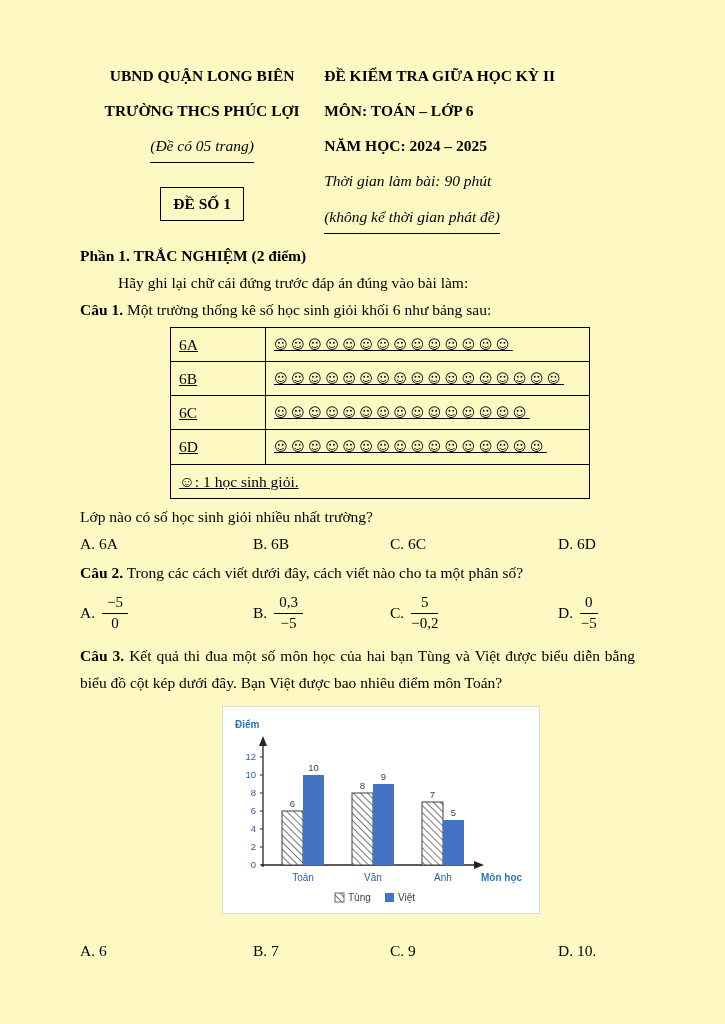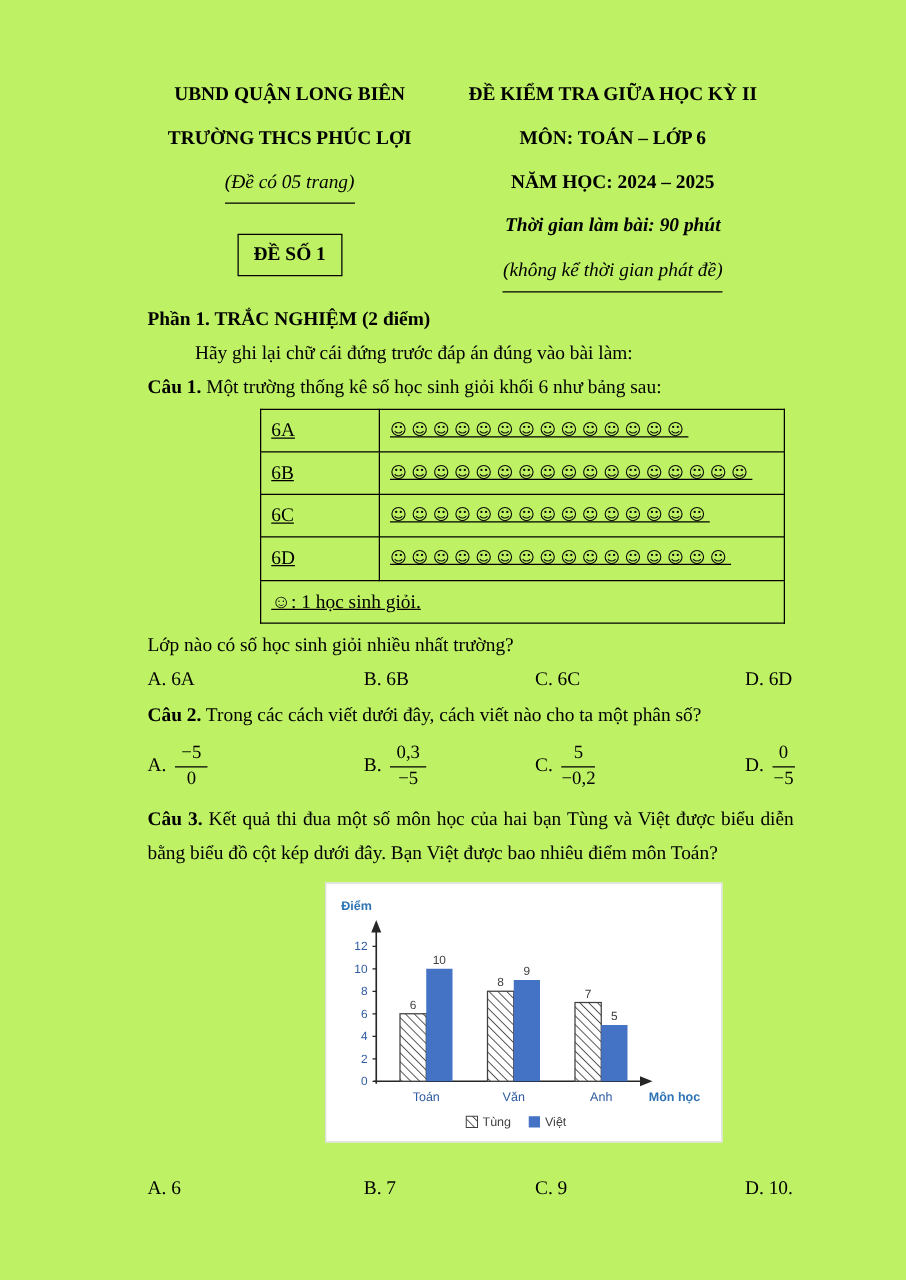--- a/index.html
+++ b/index.html
@@ -1,35 +1,35 @@
 <!DOCTYPE html>
 <html><head>
 <meta charset="utf-8">
 <style>
   html,body{margin:0;padding:0;background:#fff;}
   .page{
     position:relative;
     width:725px;height:1024px;
     box-sizing:border-box;
-    padding:62px 90px 30px 118px;
-    background:#bef264;
+    padding:62px 90px 30px 80px;
+    background:#fef9c3;
     color:#000;
     font-family:"Liberation Serif","DejaVu Serif","DejaVu Sans",serif;
     font-size:15.5px;
     line-height:1.75;
     overflow:hidden;
   }
   
   .header{display:flex;width:100%;}
   .header-left{width:44%;text-align:center;}
-  .header-right{width:56%;text-align:center;}
+  .header-right{width:56%;text-align:left;}
   .hline{margin-bottom:8px;}
   .bold{font-weight:bold;}
   .italic{font-style:italic;}
-  .bold-italic{font-weight:bold;font-style:italic;}
+  .bold-italic{font-weight:normal;font-style:italic;}
   .underlined{display:inline-block;border-bottom:1px solid #000;padding-bottom:3px;}
   .exam-code-box{
     display:inline-block;
     border:1px solid #000;
     padding:2px 12px;
     font-weight:bold;
     margin-top:16px;
     text-align:right;
   }
   

